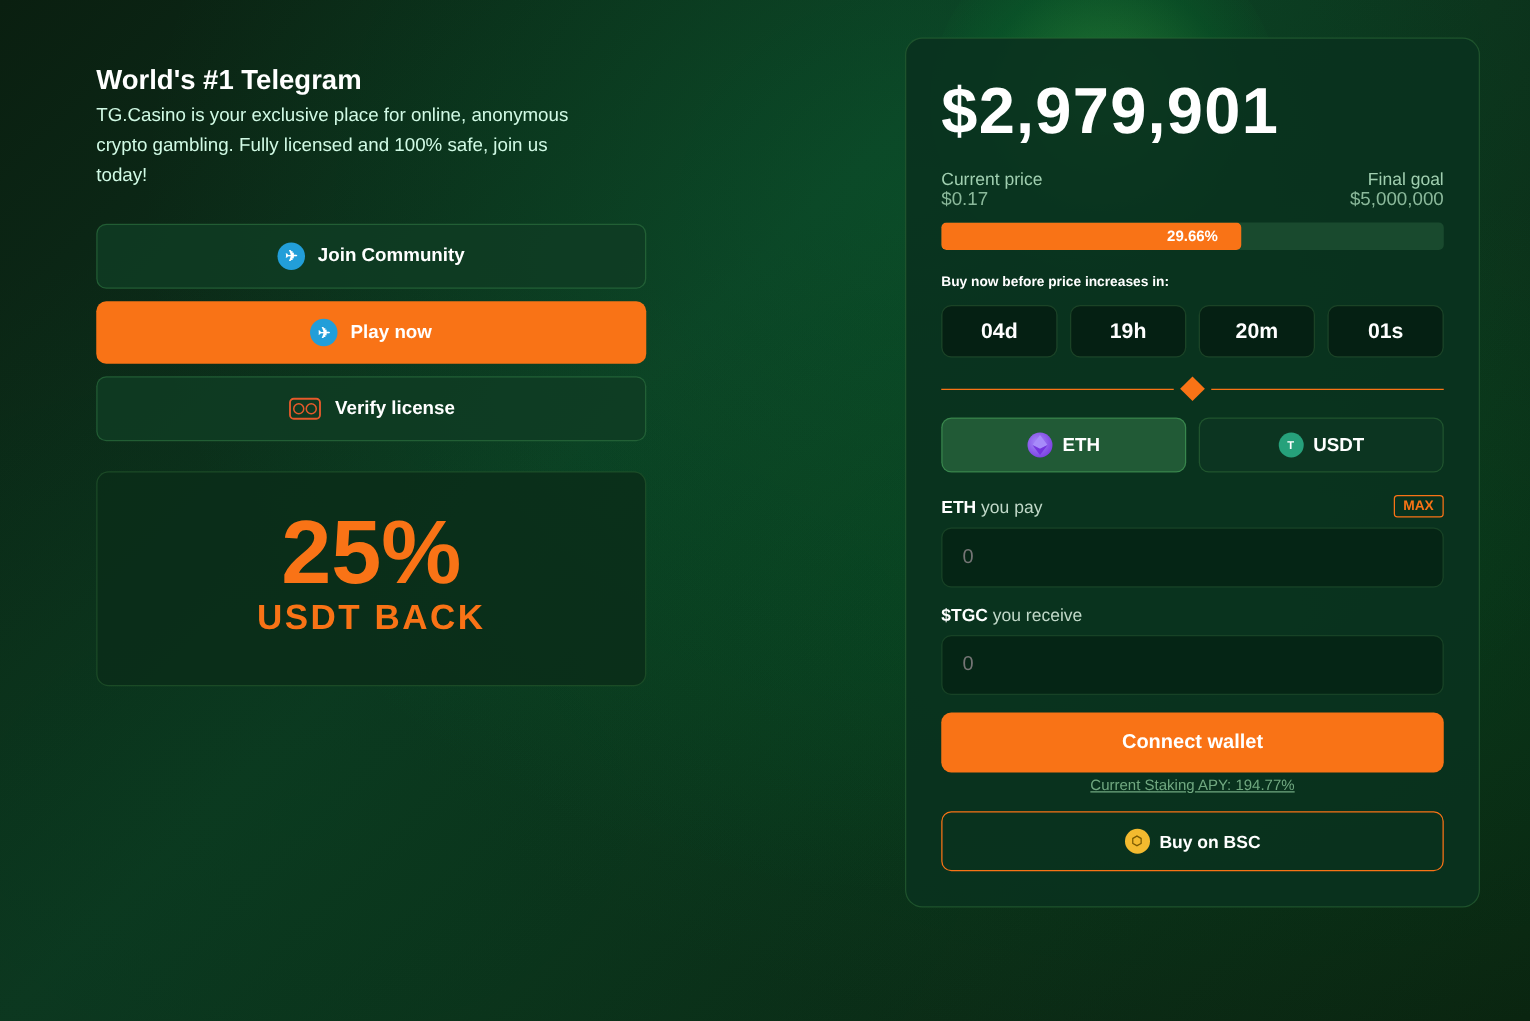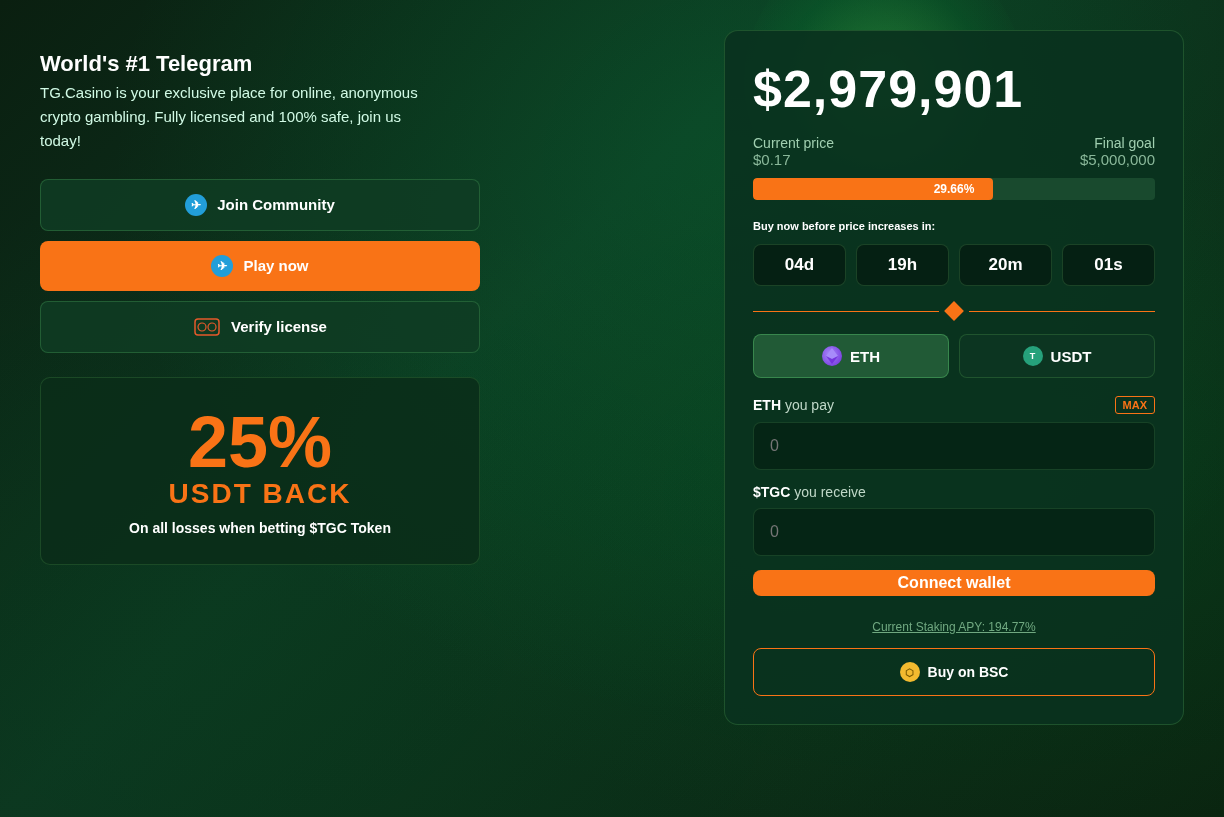--- a/index.html
+++ b/index.html
@@ -52,20 +52,21 @@
       padding: 30px 40px;
       gap: 40px;
       align-items: flex-start;
     }
 
     
     .left-panel {
       flex: 0 0 440px;
       padding-top: 20px;
       color: white;
+      margin-left: 37px;
     }
 
     .subtitle {
       font-size: 22px;
       font-weight: 600;
       color: #ffffff;
       margin-bottom: 2px;
       line-height: 1.3;
     }
 
@@ -392,29 +393,29 @@
       border: 1px solid rgba(60, 120, 70, 0.35);
       border-radius: 8px;
       padding: 14px 16px;
       font-size: 16px;
       color: #6b9e7a;
       outline: none;
     }
 
     .connect-btn {
       width: 100%;
-      padding: 4px;
+      padding: 15px;
       background: #f97316;
       color: white;
       border: none;
       border-radius: 8px;
       font-size: 16px;
       font-weight: 700;
       cursor: pointer;
-      margin-bottom: 24px;
+      margin-bottom: 3px;
       transition: opacity 0.2s;
     }
 
     .staking-apy {
       text-align: center;
       font-size: 12px;
       color: #70a880;
       text-decoration: underline;
       margin-bottom: 14px;
       cursor: pointer;
@@ -486,21 +487,20 @@
           </svg>
         </span>
         <span>Verify license</span>
       </button>
 
     </div>
 
     <div class="cashback-box">
       <div class="cashback-percent">25%</div>
       <div class="cashback-label">USDT BACK</div>
-      <div class="cashback-desc">On all losses when betting $TGC Token</div>
     </div>
 
   </div>
 
   <div class="right-panel">
 
     <div class="amount-display">$2,979,901</div>
 
     <div class="price-row">
       <div>

